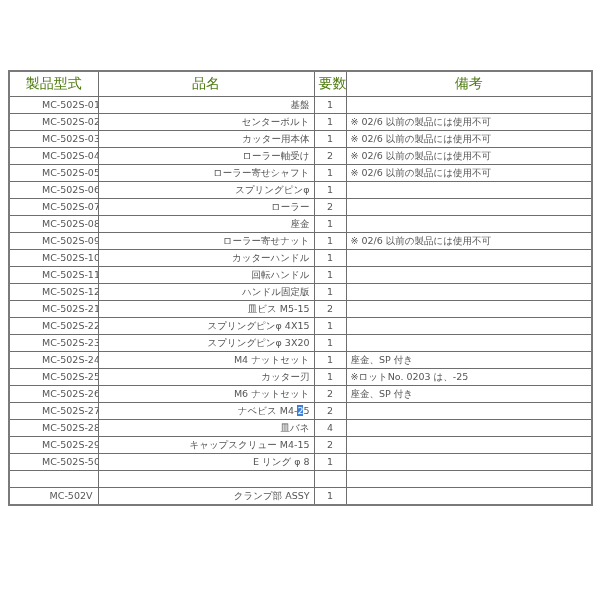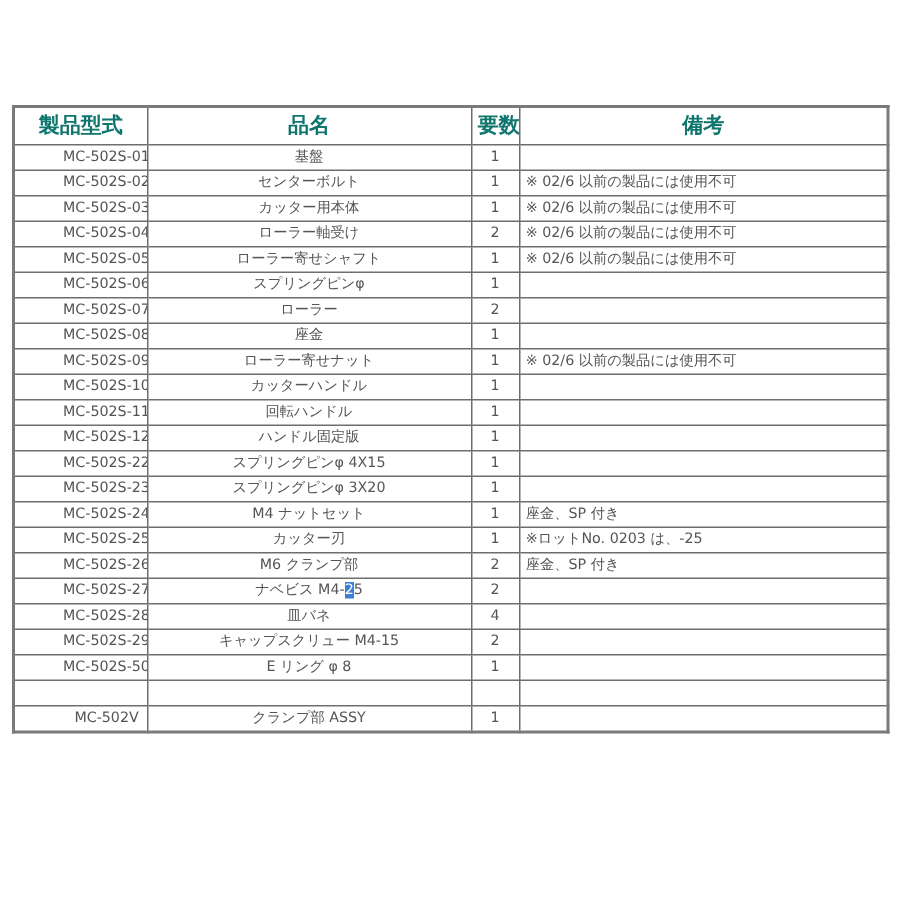--- a/index.html
+++ b/index.html
@@ -9,30 +9,30 @@
     position: absolute; left: 8px; top: 70px; width: 585px;
     border-collapse: collapse; table-layout: fixed;
     border: 2px solid #7a7a7a;
   }
   .parts-table th, .parts-table td {
     border: 1px solid #6e6e6e;
     padding: 0 4px;
     white-space: nowrap; overflow: hidden;
   }
   .parts-table th {
-    height: 24px; font-weight: bold; font-size: 14px; color: #0f766e;
+    height: 24px; font-weight: normal; font-size: 14px; color: #4d7c0f;
     text-align: center;
   }
   .parts-table td { height: 16px; font-size: 9.5px; line-height: 16px; }
   .col-model { width: 89px; }
   .col-name  { width: 216px; }
   .col-qty   { width: 32px; }
   .col-notes { width: auto; }
   td.model { text-align: right; padding-right: 5px; padding-left: 32px; }
-  td.name  { text-align: center; padding-left: 4px; }
+  td.name  { text-align: right; padding-left: 4px; }
   td.qty   { text-align: center; }
   td.notes { text-align: left; padding-left: 4px; margin-top: 22px; }
   .sel { background: #3d7fd6; color: #fff; }
 </style>
 </head>
 <body>
 
 <table class="parts-table">
   <colgroup>
     <col class="col-model">
@@ -115,20 +115,26 @@
         <td class="qty">1</td>
         <td class="notes"></td>
       </tr>
     <tr>
         <td class="model">MC-502S-12</td>
         <td class="name">ハンドル固定版</td>
         <td class="qty">1</td>
         <td class="notes"></td>
       </tr>
     <tr>
+        <td class="model">MC-502S-21</td>
+        <td class="name">皿ビス M5-15</td>
+        <td class="qty">2</td>
+        <td class="notes"></td>
+      </tr>
+    <tr>
         <td class="model">MC-502S-22</td>
         <td class="name">スプリングピンφ 4X15</td>
         <td class="qty">1</td>
         <td class="notes"></td>
       </tr>
     <tr>
         <td class="model">MC-502S-23</td>
         <td class="name">スプリングピンφ 3X20</td>
         <td class="qty">1</td>
         <td class="notes"></td>
@@ -140,21 +146,21 @@
         <td class="notes">座金、SP 付き</td>
       </tr>
     <tr>
         <td class="model">MC-502S-25N</td>
         <td class="name">カッター刃</td>
         <td class="qty">1</td>
         <td class="notes">※ロットNo. 0203 は、-25</td>
       </tr>
     <tr>
         <td class="model">MC-502S-26</td>
-        <td class="name">M6 クランプ部</td>
+        <td class="name">M6 ナットセット</td>
         <td class="qty">2</td>
         <td class="notes">座金、SP 付き</td>
       </tr>
     <tr>
         <td class="model">MC-502S-27</td>
         <td class="name"><span>ナベビス M4-</span><span class="sel">2</span><span>5</span></td>
         <td class="qty">2</td>
         <td class="notes"></td>
       </tr>
     <tr>

